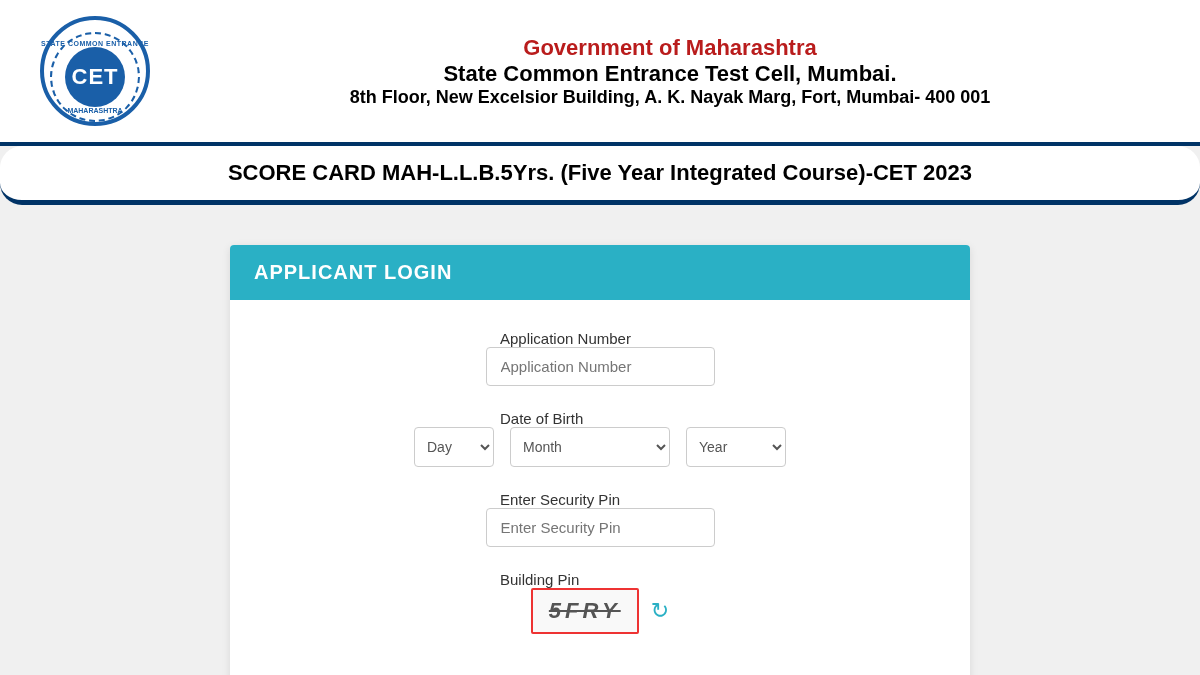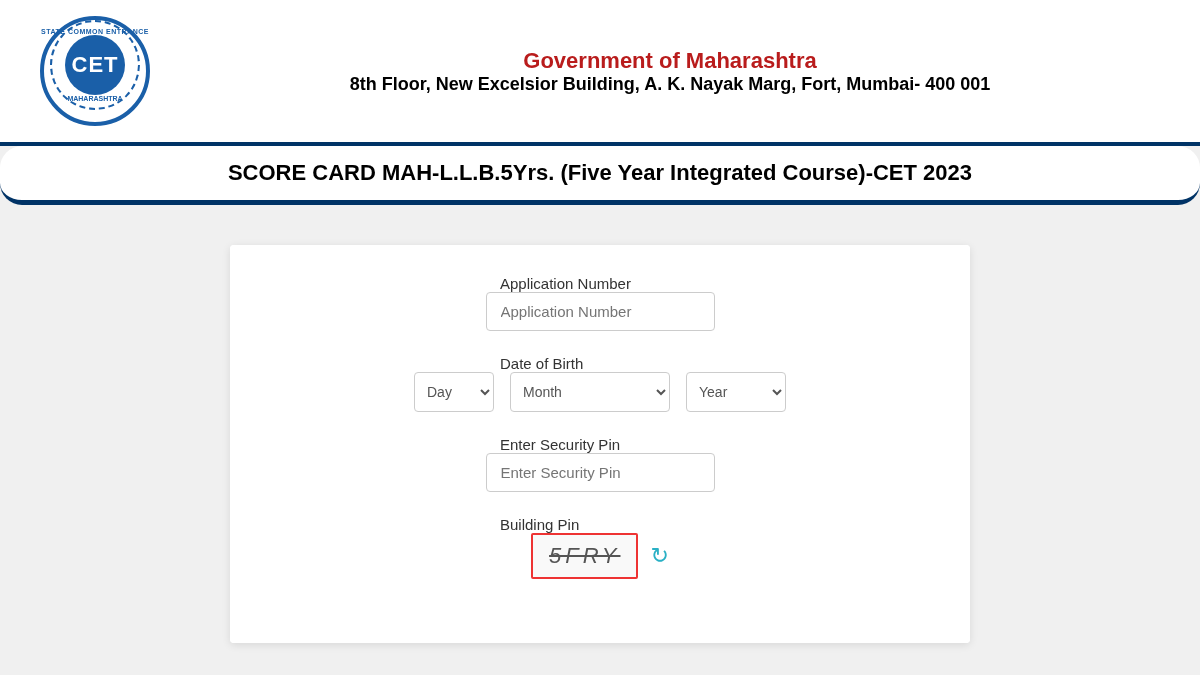--- a/index.html
+++ b/index.html
@@ -22,21 +22,21 @@
 
     .logo-outer {
       width: 110px;
       height: 110px;
       border-radius: 50%;
       border: 4px solid #1a5fa8;
       flex-shrink: 0;
       position: relative;
       background: #fff;
       display: flex;
-      align-items: flex-start;
+      align-items: flex-end;
       justify-content: center;
     }
 
     .logo-inner-ring {
       width: 90px;
       height: 90px;
       border-radius: 50%;
       border: 2px dashed #1a5fa8;
       display: flex;
       align-items: center;
@@ -200,21 +200,21 @@
     .security-pin-container {
       display: flex;
       align-items: center;
       gap: 12px;
     }
 
     .captcha-box {
       border: 2px solid #e33;
       padding: 8px 16px;
       font-size: 22px;
-      font-weight: normal;
+      font-weight: bold;
       color: #555;
       font-style: italic;
       text-decoration: line-through;
       letter-spacing: 4px;
       background: #f9f9f9;
       border-radius: 2px;
       min-width: 100px;
       text-align: center;
     }
 
@@ -230,30 +230,34 @@
 <div class="header">
   <div class="logo-outer">
     <div class="logo-inner-ring">
       <div class="logo-center">CET</div>
       <span class="logo-text-top">STATE COMMON ENTRANCE</span>
       <span class="logo-text-bottom">MAHARASHTRA</span>
     </div>
   </div>
   <div class="header-text">
     <div class="line1">Government of Maharashtra</div>
+    <div class="line2">State Common Entrance Test Cell, Mumbai.</div>
     <div class="line3">8th Floor, New Excelsior Building, A. K. Nayak Marg, Fort, Mumbai- 400 001</div>
   </div>
 </div>
 
 <div class="title-bar">
   <span>SCORE CARD MAH-L.L.B.5Yrs. (Five Year Integrated Course)-CET 2023</span>
 </div>
 
 <div class="main">
   <div class="login-card">
+    <div class="card-header">
+      <span class="card-header-title">APPLICANT LOGIN</span>
+    </div>
     <div class="card-body">
 
       <div class="form-row">
         <label class="form-label">Application Number</label>
         <input class="form-control" type="text" placeholder="Application Number" style="">
       </div>
 
       <div class="form-row">
         <label class="form-label">Date of Birth</label>
         <div class="dob-selects">

